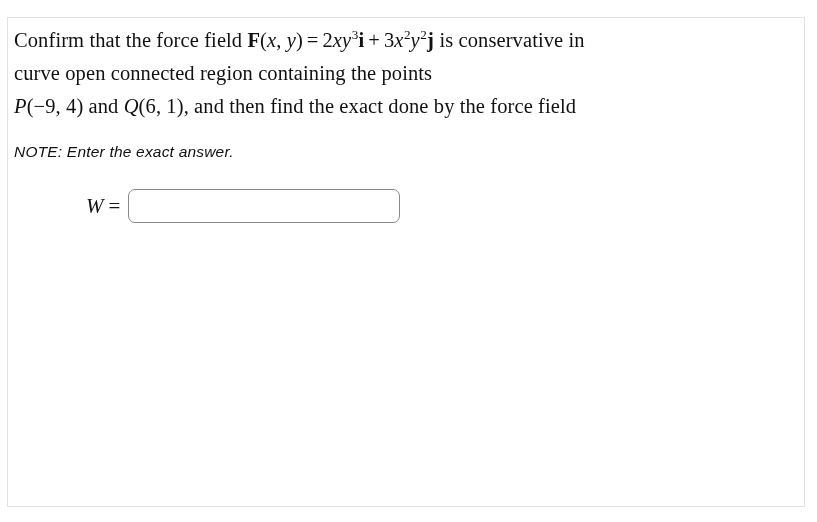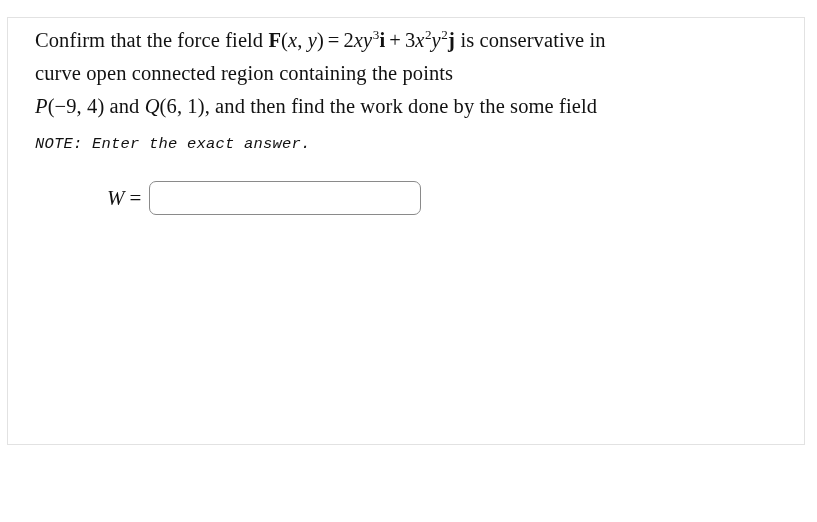--- a/index.html
+++ b/index.html
@@ -13,25 +13,24 @@
     font-family: "Liberation Serif", "DejaVu Serif", serif;
     color: #1a1a1a;
     overflow: hidden;
   }
 
   .problem-card {
     position: absolute;
     left: 7px;
     top: 17px;
     width: 798px;
-    height: 428px;
+    height: 490px;
     box-sizing: border-box;
     border: 1px solid #e2e2e2;
     background: #ffffff;
-    padding-left: 21px;
   }
 
   .problem-body {
     padding: 6px 10px 0 6px;
   }
 
   .statement {
     font-family: "Liberation Serif", "DejaVu Serif", serif;
     font-size: 20.5px;
     line-height: 33px;
@@ -64,22 +63,22 @@
   sup.expn {
     font-size: 0.64em;
     vertical-align: super;
     line-height: 0;
     font-style: normal;
     padding-left: 0.5px;
   }
   .thin { letter-spacing: 0.4px; }
 
   .note {
-    margin-top: 12px;
-    font-family: Liberation Mono, monospace;
+    margin-top: 20px;
+    font-family: Liberation Sans, sans-serif;
     font-style: italic;
     font-size: 15.5px;
     color: #111111;
     letter-spacing: 0.2px;
   }
 
   .answer-row {
     margin-top: 28px;
     margin-left: 72px;
     display: flex;
@@ -121,21 +120,21 @@
 
     <div class="statement">
 
       <span class="ln">
         <span>Confirm that the force field </span><span class="mb">F</span><span class="mn">(</span><span class="mi">x</span><span class="mn">, </span><span class="mi">y</span><span class="mn">)</span><span class="mn op">=</span><span class="mn">2</span><span class="mi">x</span><span class="mi">y</span><sup class="expn">3</sup><span class="mb">i</span><span class="mn op">+</span><span class="mn">3</span><span class="mi">x</span><sup class="expn">2</sup><span class="mi">y</span><sup class="expn">2</sup><span class="mb thin">j</span><span> is conservative in</span>
       </span>
 
       <span class="ln">curve open connected region containing the points</span>
 
       <span class="ln">
-        <span class="mi">P</span><span class="mn">(</span><span class="mn">−9</span><span class="mn">, </span><span class="mn">4</span><span class="mn">)</span><span> and </span><span class="mi">Q</span><span class="mn">(</span><span class="mn">6</span><span class="mn">, </span><span class="mn">1</span><span class="mn">)</span><span>, and then find the work done by the some field</span>
+        <span class="mi">P</span><span class="mn">(</span><span class="mn">−9</span><span class="mn">, </span><span class="mn">4</span><span class="mn">)</span><span> and </span><span class="mi">Q</span><span class="mn">(</span><span class="mn">6</span><span class="mn">, </span><span class="mn">1</span><span class="mn">)</span><span>, and then find the exact done by the force field</span>
       </span>
 
 
 
     </div>
 
     <div class="note">NOTE: Enter the exact answer.</div>
 
     <div class="answer-row">
       <span class="answer-label"><span class="mi">W</span><span class="eq">=</span></span>

